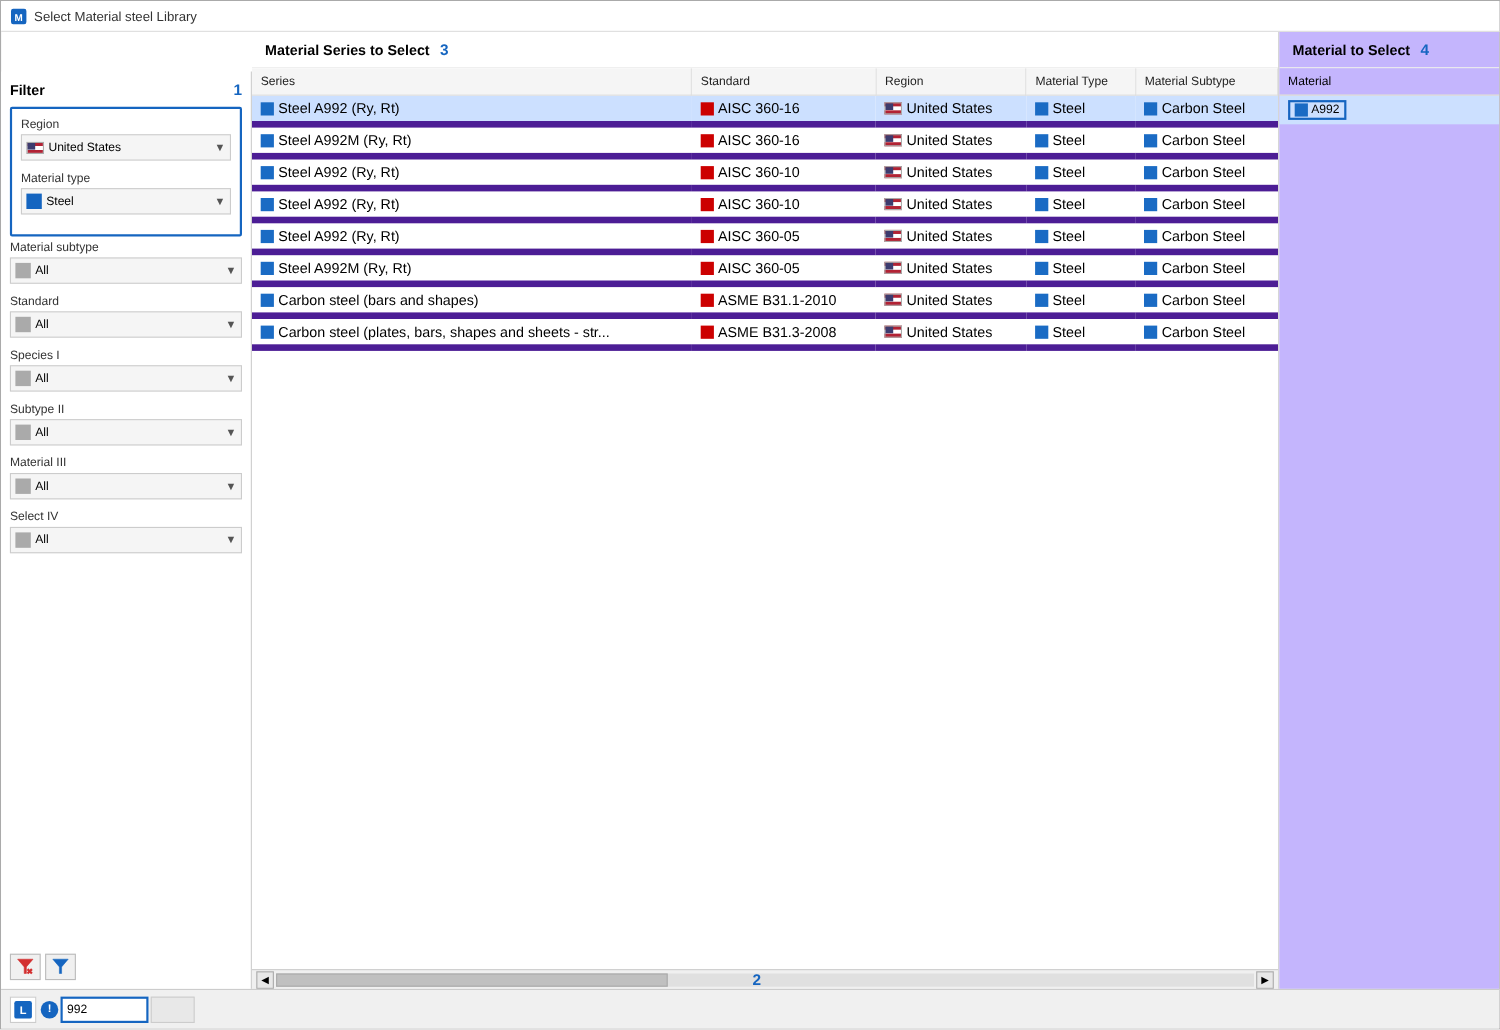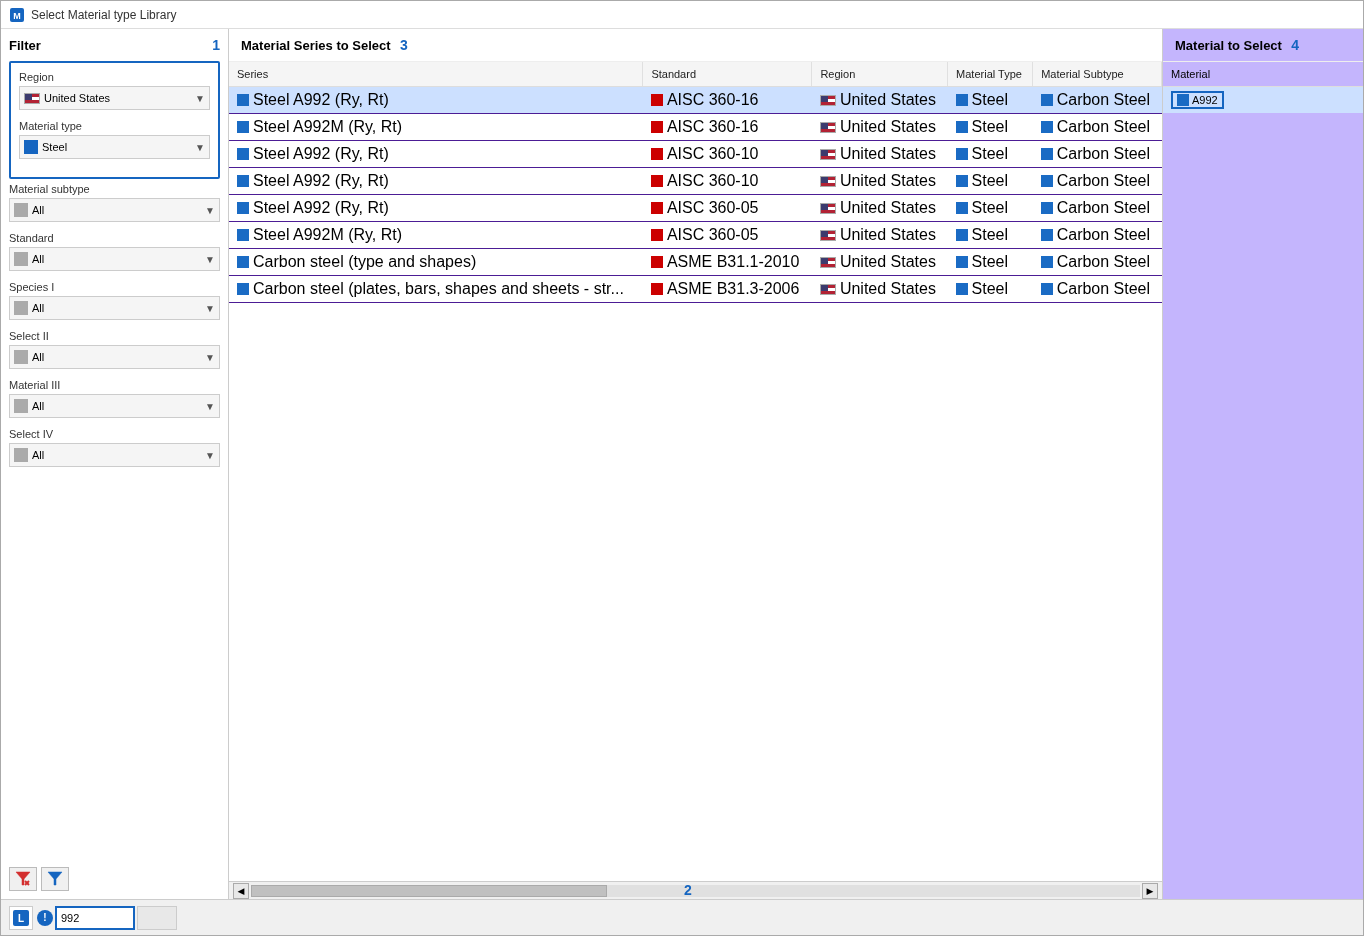--- a/index.html
+++ b/index.html
@@ -7,21 +7,21 @@
     
     .window { width: 1364px; height: 936px; background: #fff; display: flex; flex-direction: column; border: 1px solid #aaa; }
     
     .title-bar { height: 28px; background: #fff; display: flex; align-items: center; padding: 0 8px; border-bottom: 1px solid #ddd; gap: 6px; }
     .title-bar-icon { width: 16px; height: 16px; }
     .title-bar-text { font-size: 12px; color: #333; }
     
     .main-content { display: flex; flex: 1; overflow: hidden; }
     
     
-    .filter-panel { width: 228px; border-right: 1px solid #ccc; padding: 8px; background: #fff; display: flex; flex-direction: column; position: relative; }
+    .filter-panel { width: 228px; border-right: 1px solid #ccc; padding: 8px; background: #fff; display: flex; flex-direction: column; position: relative; margin-top: 36px; }
     .filter-header { display: flex; justify-content: space-between; align-items: center; margin-bottom: 8px; }
     .filter-title { font-weight: bold; font-size: 13px; }
     .filter-number { color: #1565c0; font-weight: bold; font-size: 14px; }
     
     .filter-border { border: 2px solid #1565c0; padding: 8px; margin-bottom: 4px; border-radius: 2px; }
     
     .filter-section { margin-bottom: 10px; }
     .filter-label { font-size: 11px; color: #333; margin-bottom: 3px; }
     
     .dropdown { width: 100%; height: 24px; border: 1px solid #ccc; background: #f5f5f5; display: flex; align-items: center; padding: 0 4px; cursor: pointer; justify-content: space-between; font-size: 11px; }
@@ -37,21 +37,21 @@
     
     
     .series-panel { flex: 1; display: flex; flex-direction: column; border-right: 1px solid #ccc; background: #fff; overflow: hidden; }
     .series-header { padding: 8px 12px; border-bottom: 1px solid #eee; }
     .series-title { font-weight: bold; font-size: 13px; margin-top: 20px; }
     
     .table-container { flex: 1; overflow: auto; }
     .data-table { width: 100%; border-collapse: collapse; }
     .data-table thead tr { background: #f5f5f5; margin-top: 38px; }
     .data-table th { padding: 6px 8px; text-align: left; font-weight: normal; font-size: 11px; border-bottom: 1px solid #ddd; white-space: nowrap; color: #222; border-right: 1px solid #e0e0e0; }
-    .data-table td { padding: 4px 8px; font-size: 16px; border-bottom: 1px solid #4c1d95; white-space: nowrap; }
+    .data-table td { padding: 4px 8px; font-size: 13px; border-bottom: 6px solid #4c1d95; white-space: nowrap; }
     .data-table tbody tr.selected { background: #cce0ff; }
     
     .cell-with-icon { display: flex; align-items: center; gap: 4px; }
     .row-icon { width: 12px; height: 12px; background: #1a6bc4; flex-shrink: 0; }
     
     .highlight-number { color: #1565c0; font-weight: bold; font-size: 14px; margin-left: 6px; }
     
     
     .scrollbar-area { height: 18px; background: #f0f0f0; border-top: 1px solid #ccc; display: flex; align-items: center; padding: 0 4px; }
     .scroll-arrow { width: 16px; height: 16px; border: 1px solid #aaa; background: #e8e8e8; cursor: pointer; display: flex; align-items: center; justify-content: center; font-size: 9px; }
@@ -78,21 +78,21 @@
 </head>
 <body>
 
 <div class="window">
 
   <div class="title-bar">
     <svg class="title-bar-icon" viewBox="0 0 16 16">
       <rect x="1" y="1" width="14" height="14" fill="#1565c0" rx="2"></rect>
       <text x="8" y="12" text-anchor="middle" fill="white" font-size="9" font-weight="bold">M</text>
     </svg>
-    <span class="title-bar-text">Select Material type Library</span>
+    <span class="title-bar-text">Select Material steel Library</span>
   </div>
 
   <div class="main-content">
 
     <div class="filter-panel">
       <div class="filter-header">
         <span class="filter-title">Filter</span>
         <span class="filter-number">1</span>
       </div>
 
@@ -147,21 +147,21 @@
         <div class="dropdown">
           <div class="dropdown-content">
             <div class="all-icon"></div>
             <span>All</span>
           </div>
           <span class="chevron">▼</span>
         </div>
       </div>
 
       <div class="filter-section">
-        <div class="filter-label">Select II</div>
+        <div class="filter-label">Subtype II</div>
         <div class="dropdown">
           <div class="dropdown-content">
             <div class="all-icon"></div>
             <span>All</span>
           </div>
           <span class="chevron">▼</span>
         </div>
       </div>
 
       <div class="filter-section">
@@ -409,21 +409,21 @@
                   <div class="cell-with-icon">
                     <div class="row-icon"></div>
                     <span>Carbon Steel</span>
                   </div>
                 </td>
               </tr>
               <tr>
                 <td>
                   <div class="cell-with-icon">
                     <div class="row-icon"></div>
-                    <span>Carbon steel (type and shapes)</span>
+                    <span>Carbon steel (bars and shapes)</span>
                   </div>
                 </td>
                 <td>
                   <div class="cell-with-icon">
                     <div class="row-icon" style="background: rgb(204, 0, 0);"></div>
                     <span>ASME B31.1-2010</span>
                   </div>
                 </td>
                 <td>
                   <div class="cell-with-icon">
@@ -447,21 +447,21 @@
               <tr>
                 <td>
                   <div class="cell-with-icon">
                     <div class="row-icon"></div>
                     <span>Carbon steel (plates, bars, shapes and sheets - str...</span>
                   </div>
                 </td>
                 <td>
                   <div class="cell-with-icon">
                     <div class="row-icon" style="background: rgb(204, 0, 0);"></div>
-                    <span>ASME B31.3-2006</span>
+                    <span>ASME B31.3-2008</span>
                   </div>
                 </td>
                 <td>
                   <div class="cell-with-icon">
                     <div class="flag-icon" style="width: 16px; height: 11px;"></div>
                     <span>United States</span>
                   </div>
                 </td>
                 <td>
                   <div class="cell-with-icon">

